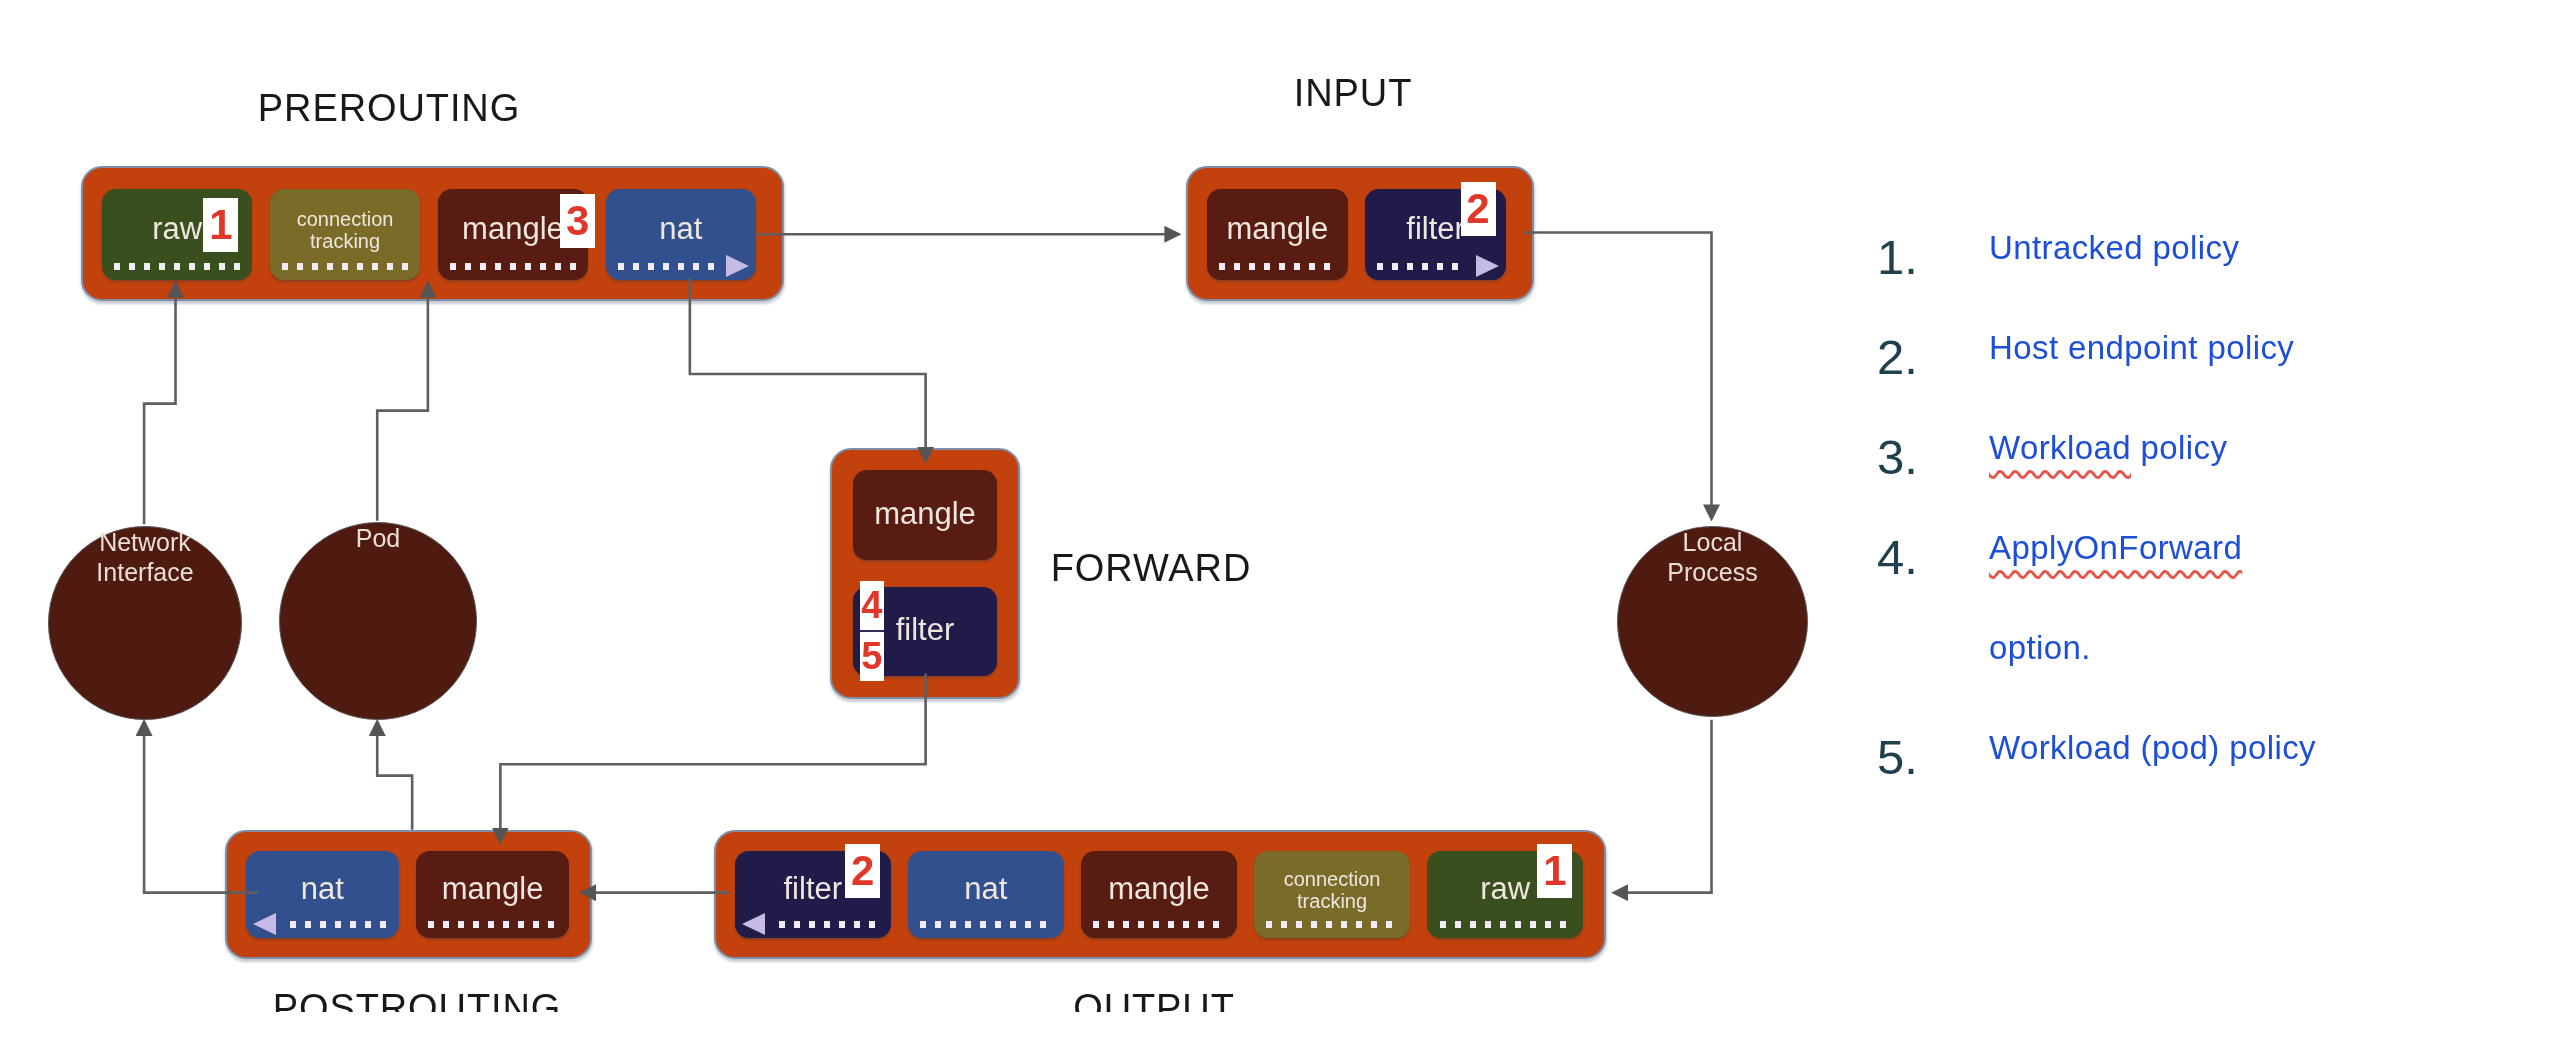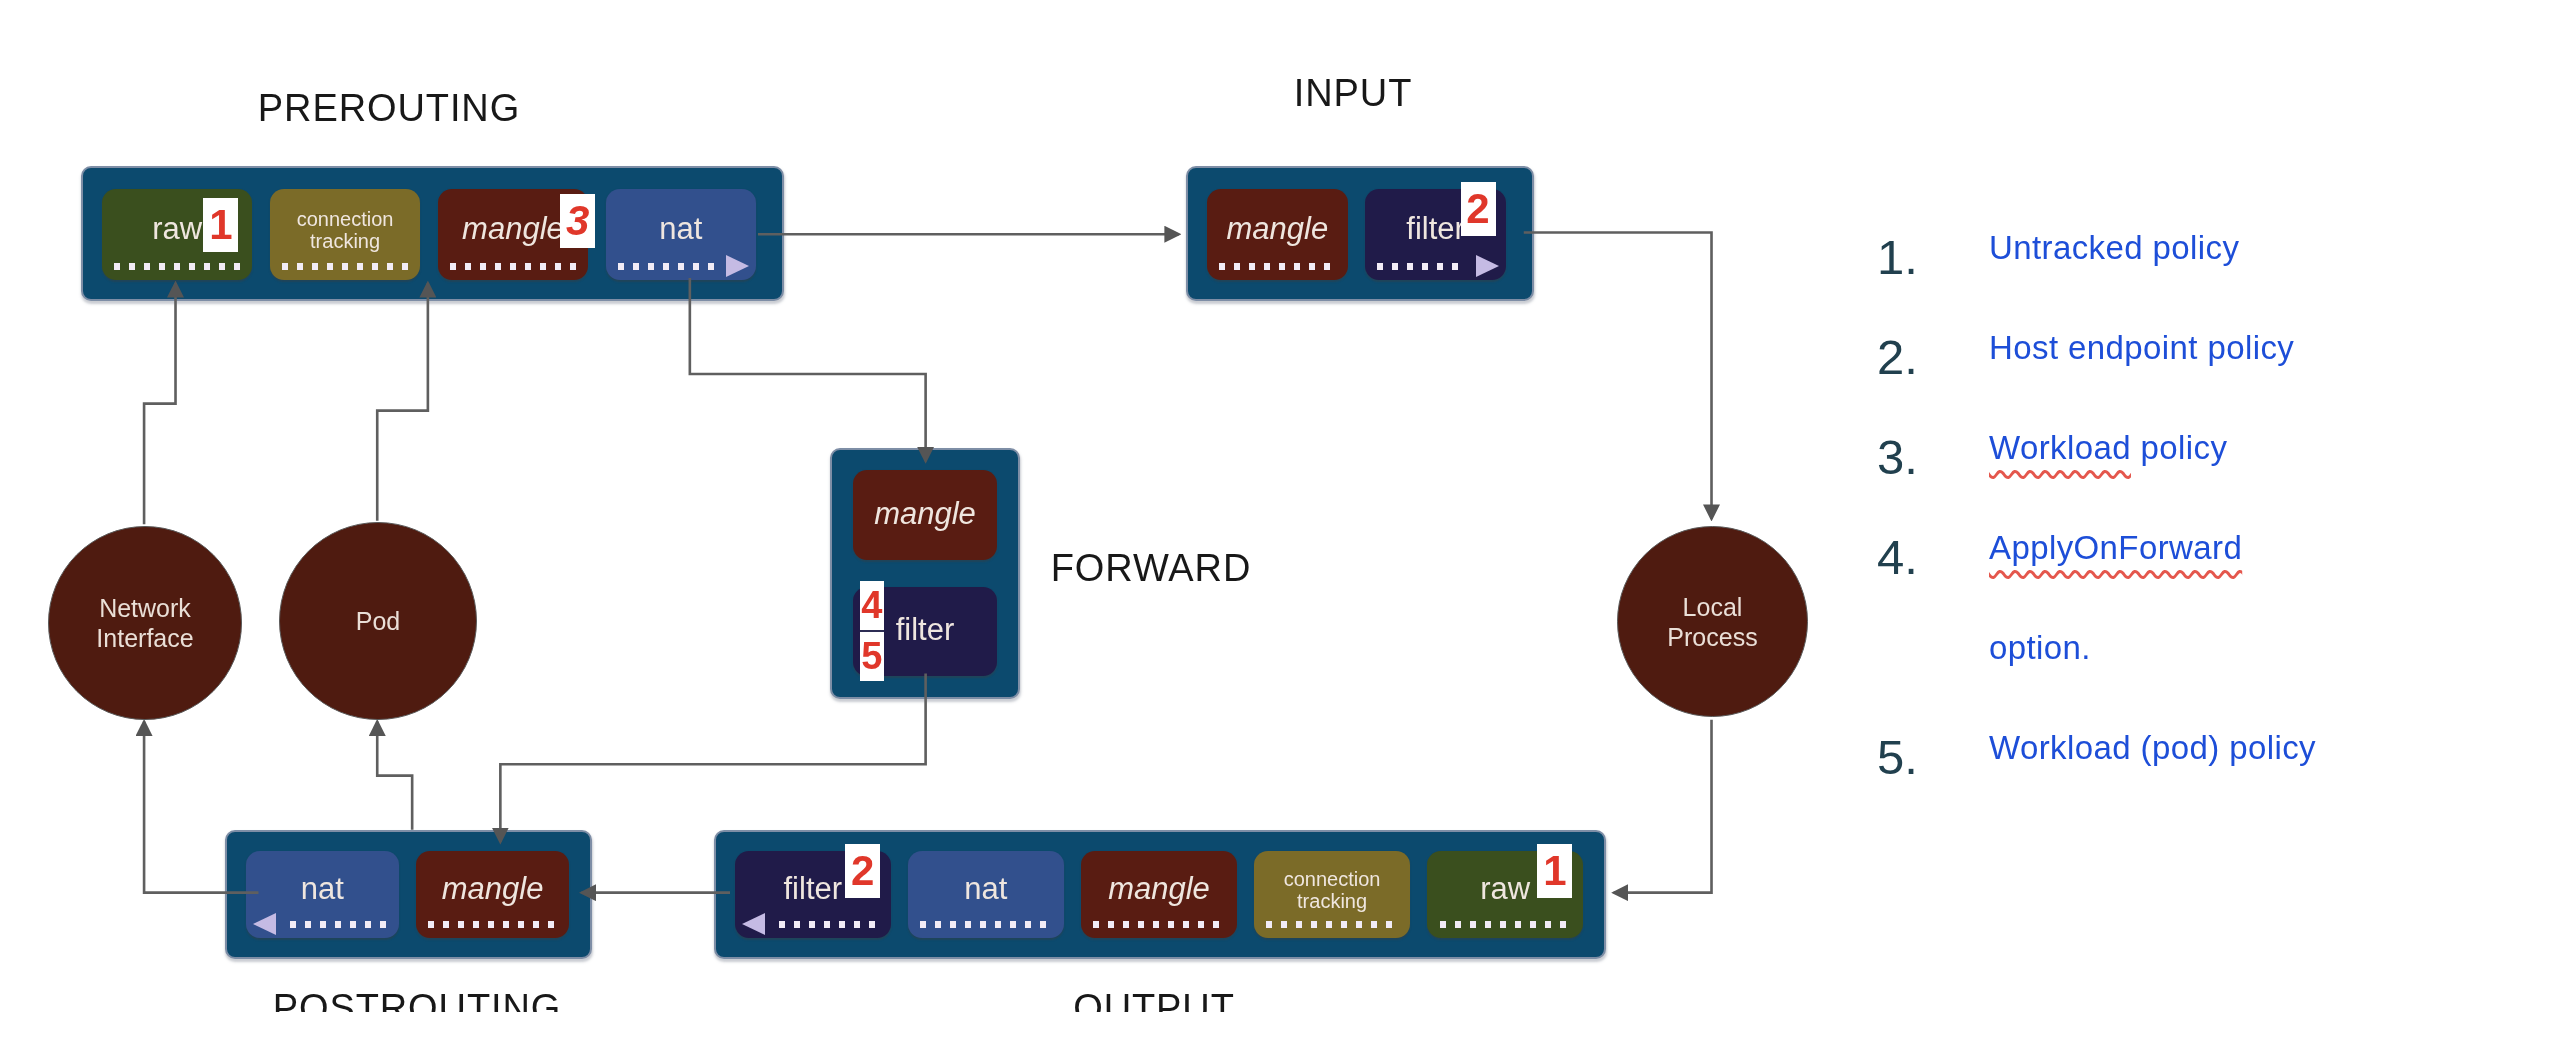--- a/index.html
+++ b/index.html
@@ -4,32 +4,32 @@
 <style>
   html,body{margin:0;padding:0;background:#ffffff;}
   body{font-family:"Liberation Sans", sans-serif;}
   .canvas{position:relative;width:2576px;height:1012px;background:#ffffff;overflow:hidden;}
 
   svg.wires{position:absolute;left:0;top:0;z-index:2;pointer-events:none;}
 
   .dlabel{position:absolute;z-index:1;transform:translateX(-50%);font-size:38px;color:#181818;
           letter-spacing:0.9px;white-space:nowrap;}
 
-  .gbox{position:absolute;z-index:1;background:#0c4a6e;border:2.6px solid #7e8ea6;border-radius:10px;
+  .gbox{position:absolute;z-index:1;background:#c2410c;border:2.6px solid #7e8ea6;border-radius:21px;
         box-shadow:0.9px 2.6px 2.6px rgba(100,110,125,.35);box-sizing:border-box;}
   .chips{position:absolute;display:flex;gap:17.5px;z-index:3;}
   .chips.horiz{left:19px;right:26px;top:21px;height:91px;}
   .chips.bottom{left:19px;right:21px;top:19px;height:87px;}
   .chips.vert{flex-direction:column;left:21px;right:21px;top:20px;bottom:21px;gap:27px;}
 
   .chip{position:relative;flex:1;border-radius:14px;display:flex;align-items:center;justify-content:center;
         box-shadow:0 1.7px 1.7px rgba(60,60,60,.4);}
   .chip.raw{background:#3a4f1e;}
   .chip.conntrack{background:#7b6b28;}
-  .chip.mangle{background:#591c12;font-style:italic;}
+  .chip.mangle{background:#591c12;}
   .chip.nat{background:#32508d;}
   .chip.filter{background:#201b49;}
   .chip-label{color:#efe6df;font-size:31px;white-space:pre-line;text-align:center;line-height:1.1;
               margin-bottom:10.5px;}
   .chip.conntrack .chip-label{font-size:20px;margin-bottom:8.7px;}
   .vert .chip-label{margin-bottom:1.7px;}
 
   .dots{position:absolute;left:12.2px;right:12.2px;bottom:10.5px;height:7px;
         background:repeating-linear-gradient(to right,#f2ecf6 0 6.1px,transparent 6.1px 15px);}
   .dots.right{right:40px;}
@@ -41,21 +41,21 @@
   .badge{position:absolute;top:-7px;right:10.5px;width:35px;height:54px;background:#ffffff;
          color:#e0372a;font-size:42px;font-weight:bold;display:flex;align-items:center;justify-content:center;
          z-index:4;}
   .badge.b-in{top:8.7px;right:14px;}
   .badge.b-edge{top:5.2px;right:-7px;}
   .badge.stack{left:7px;right:auto;top:-5.2px;width:23.6px;height:100px;flex-direction:column;font-size:38px;}
   .badge.stack span{flex:1;display:flex;align-items:center;justify-content:center;width:100%;}
   .badge.stack span + span{border-top:2.6px solid #2c2c54;}
 
   .circle{position:absolute;z-index:1;background:#4f1b10;border:1.7px solid #5a5a5a;border-radius:50%;
-          display:flex;align-items:center;justify-content:center;}
+          display:flex;align-items:flex-start;justify-content:center;}
   .circle-label{color:#eadfd7;font-size:25px;text-align:center;white-space:pre-line;line-height:1.2;}
 
   .legend{position:absolute;left:1877px;top:229px;width:690px;z-index:1;}
   .lrow{display:flex;height:100px;align-items:flex-start;}
   .lnum{width:112px;flex:0 0 112px;font-size:49px;color:#21404e;}
   .ltext{font-size:33px;color:#1d4ed8;letter-spacing:0.4px;white-space:nowrap;}
   .wavy{text-decoration-line:underline;text-decoration-style:wavy;text-decoration-color:#e4574d;
         text-decoration-thickness:2.6px;text-underline-offset:10.5px;}
 </style>
 </head>

